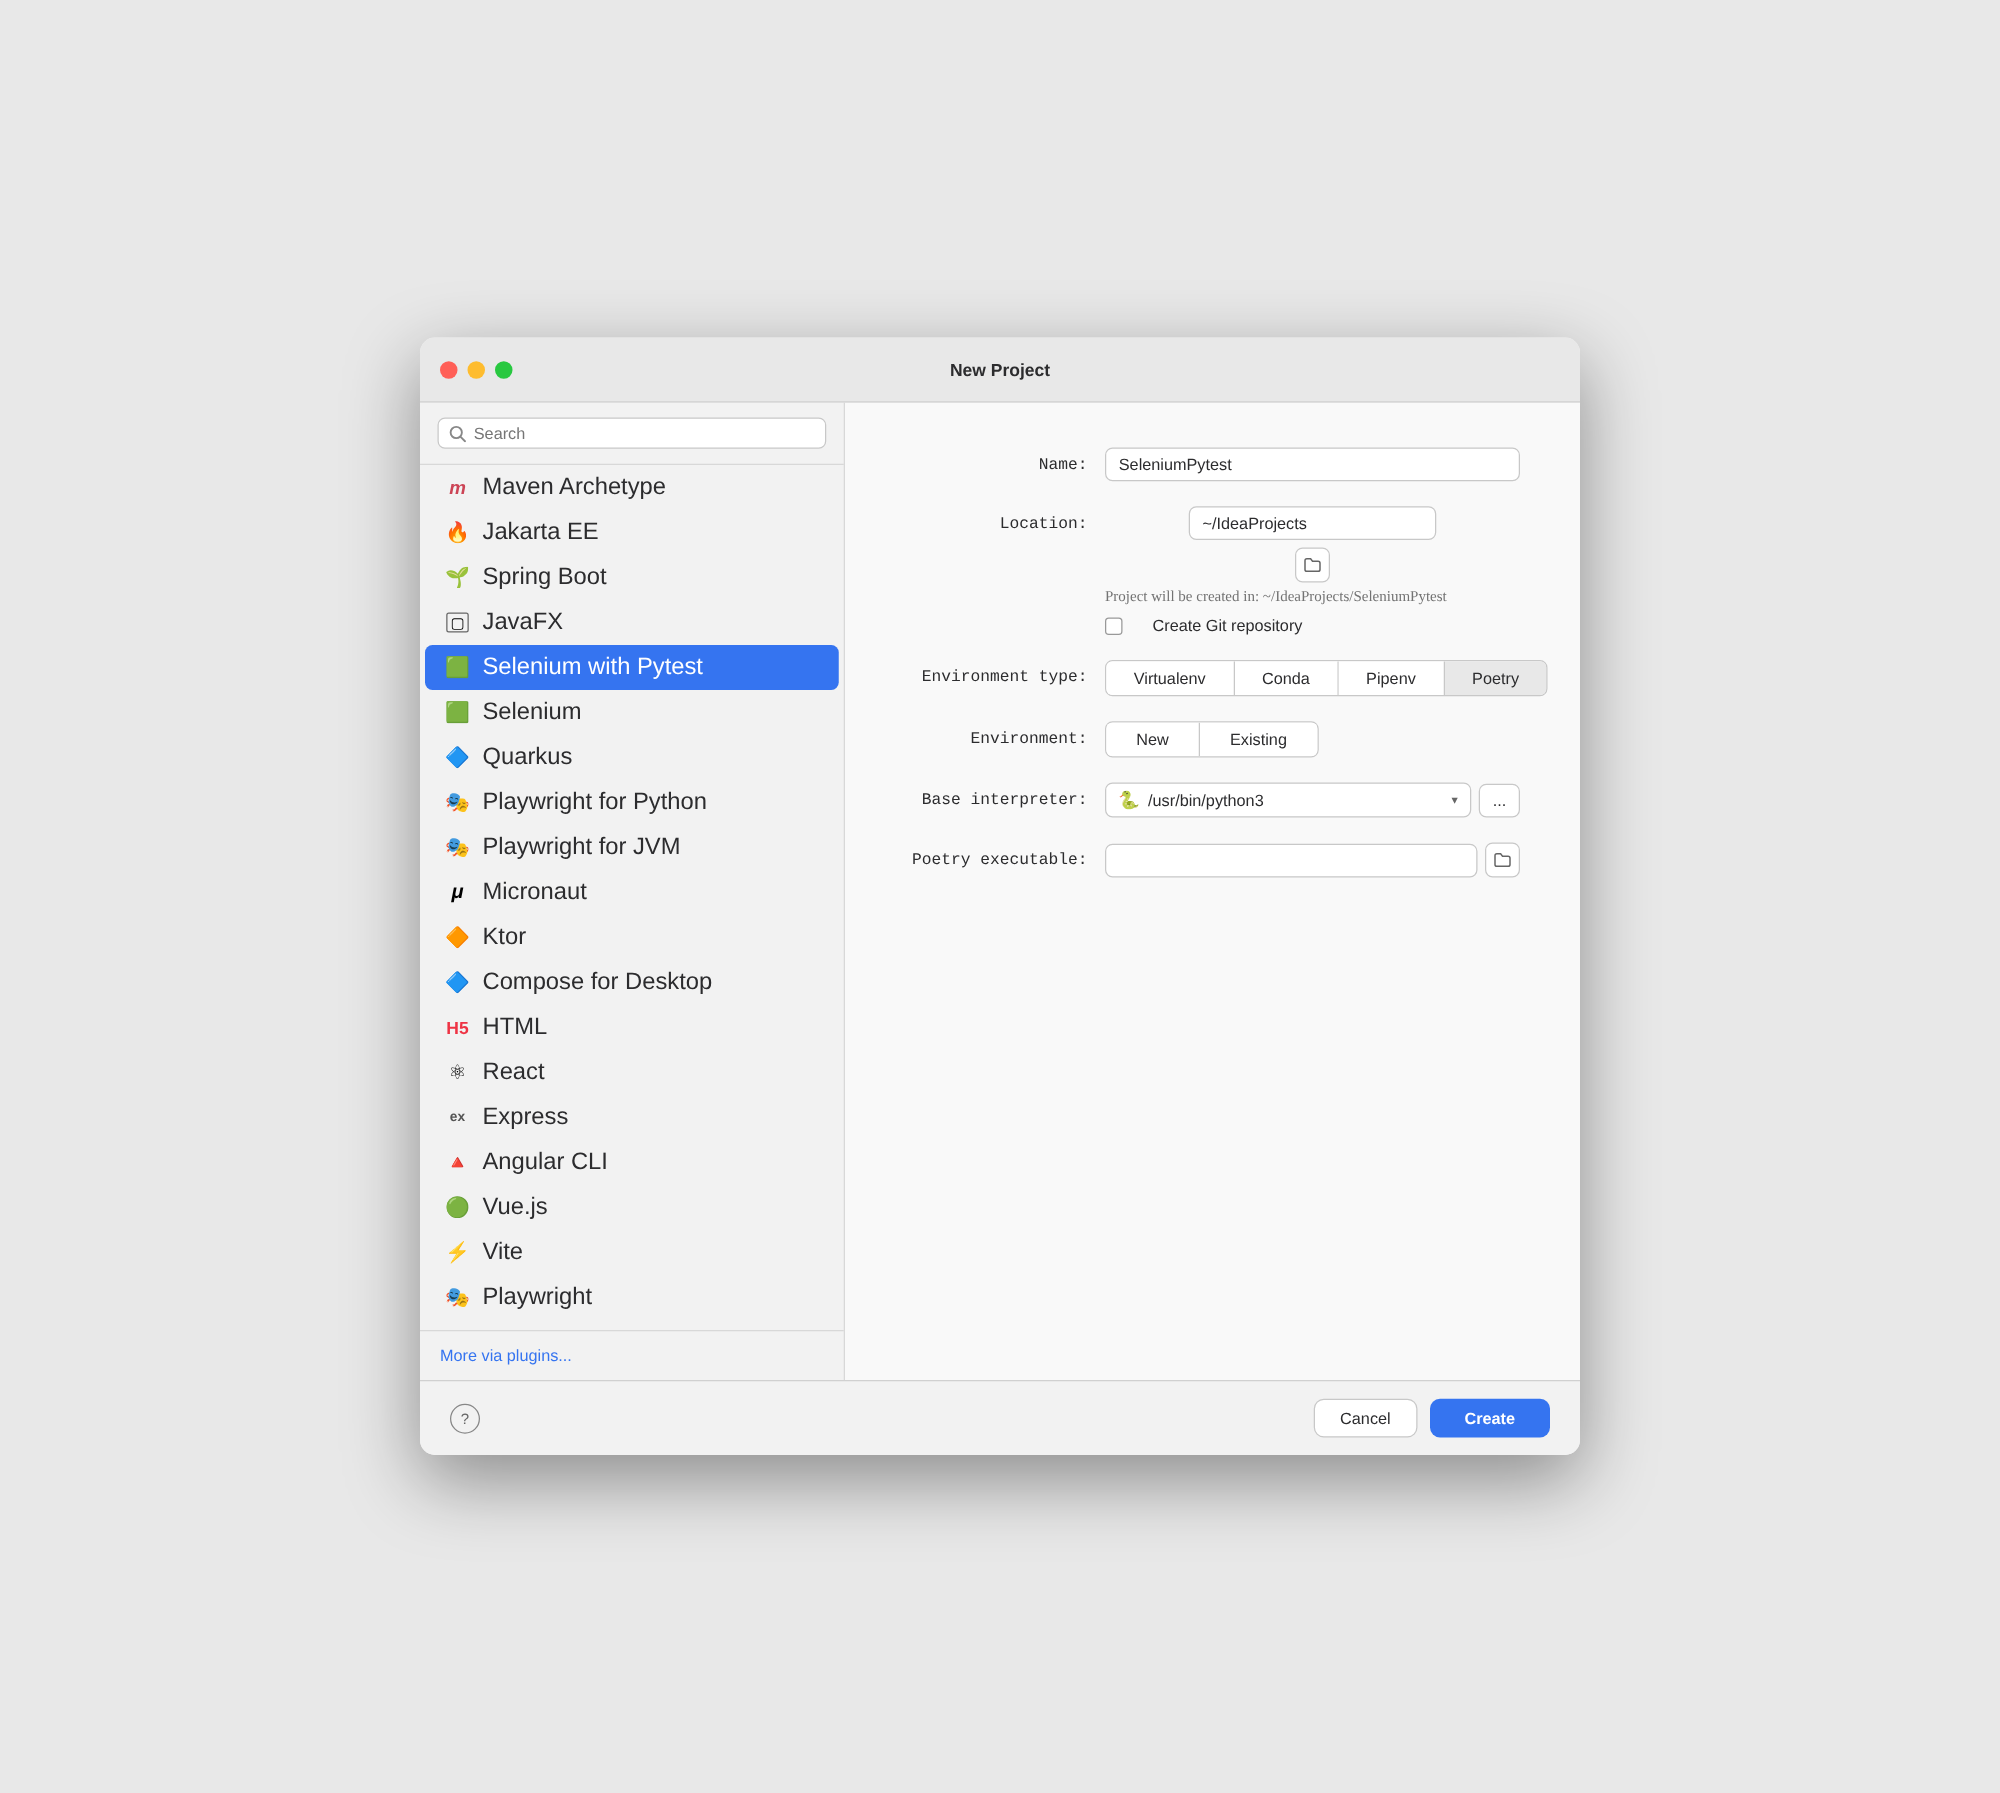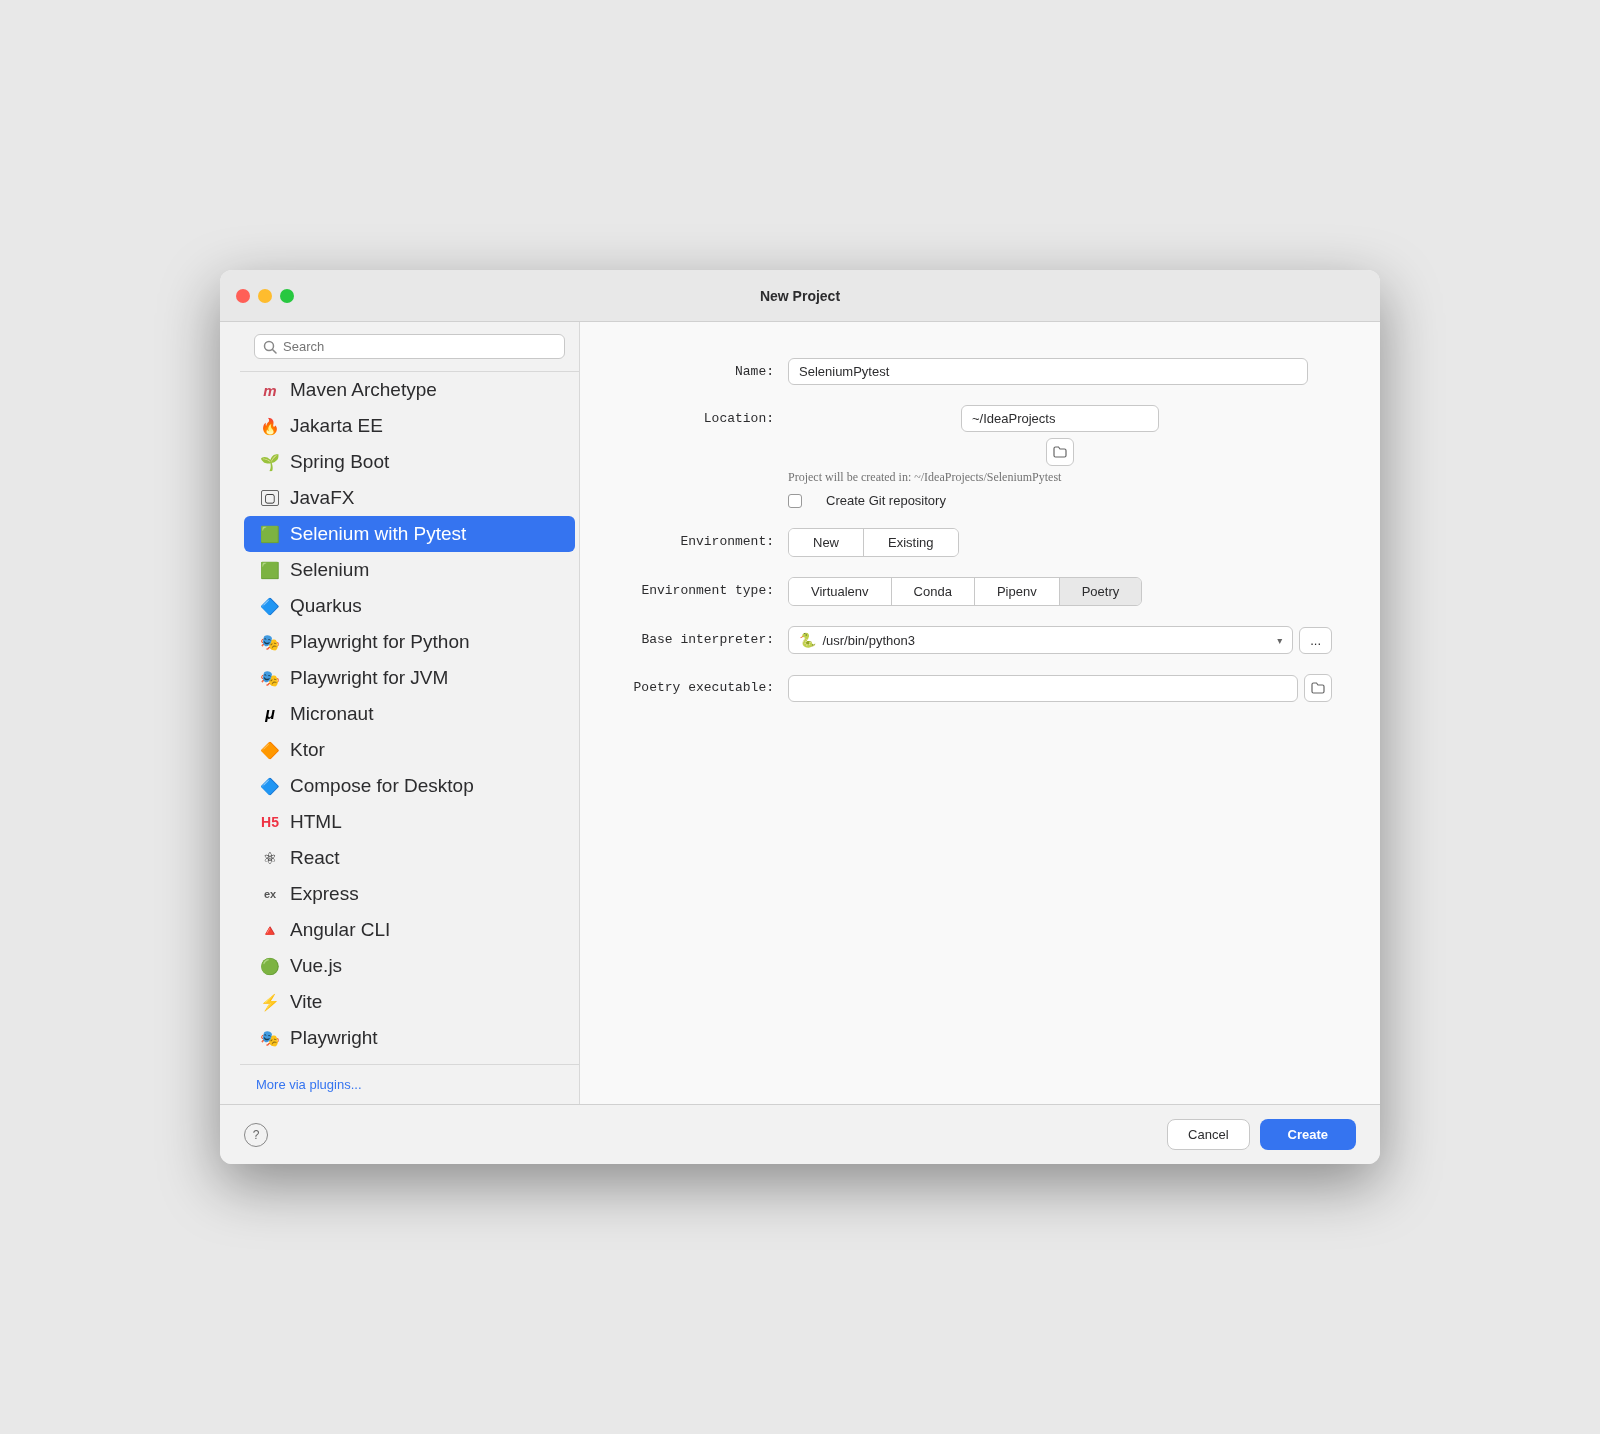--- a/index.html
+++ b/index.html
@@ -7,21 +7,21 @@
       font-family: -apple-system, BlinkMacSystemFont, 'SF Pro Text', 'Helvetica Neue', sans-serif;
       font-size: 13px;
       background: #e8e8e8;
       display: flex;
       justify-content: center;
       align-items: center;
       min-height: 100vh;
       padding: 20px;
     }
     .window {
-      width: 1160px;
+      width: 928px;
       background: #f2f2f2;
       border-radius: 12px;
       box-shadow: 0 20px 60px rgba(0,0,0,0.4);
       overflow: hidden;
       display: flex;
       flex-direction: column;
     }
     .titlebar {
       background: #e8e8e8;
       height: 52px;
@@ -49,21 +49,20 @@
     .traffic-light.maximize { background: #28c840; }
     .titlebar-title {
       font-size: 14px;
       font-weight: 600;
       color: #2c2c2e;
     }
     .content {
       display: flex;
       flex: 1;
       min-height: 0;
-      padding-left: 20px;
     }
     .sidebar {
       width: 340px;
       background: #f2f2f2;
       border-right: 1px solid #d8d8d8;
       display: flex;
       flex-direction: column;
       flex-shrink: 0;
     }
     .search-box {
@@ -546,37 +545,37 @@
           </div>
           <div class="hint-text">Project will be created in: ~/IdeaProjects/SeleniumPytest</div>
           <div class="git-row">
             <div class="checkbox"></div>
             <span class="git-label">Create Git repository</span>
           </div>
         </div>
       </div>
 
       <div class="form-row">
-        <div class="form-label">Environment:</div>
-        <div class="form-control">
-          <div class="env-toggle">
-            <button class="env-toggle-btn active">New</button>
-            <button class="env-toggle-btn">Existing</button>
-          </div>
-        </div>
-      </div>
-
-      <div class="form-row">
         <div class="form-label">Environment type:</div>
         <div class="form-control">
           <div class="env-type-row">
             <button class="env-type-btn">Virtualenv</button>
             <button class="env-type-btn">Conda</button>
             <button class="env-type-btn">Pipenv</button>
             <button class="env-type-btn active">Poetry</button>
+          </div>
+        </div>
+      </div>
+
+      <div class="form-row">
+        <div class="form-label">Environment:</div>
+        <div class="form-control">
+          <div class="env-toggle">
+            <button class="env-toggle-btn active">New</button>
+            <button class="env-toggle-btn">Existing</button>
           </div>
         </div>
       </div>
 
       <div class="form-row">
         <div class="form-label">Base interpreter:</div>
         <div class="form-control">
           <div class="interpreter-row">
             <div class="interpreter-select">
               <span style="font-size:14px;">🐍</span>

